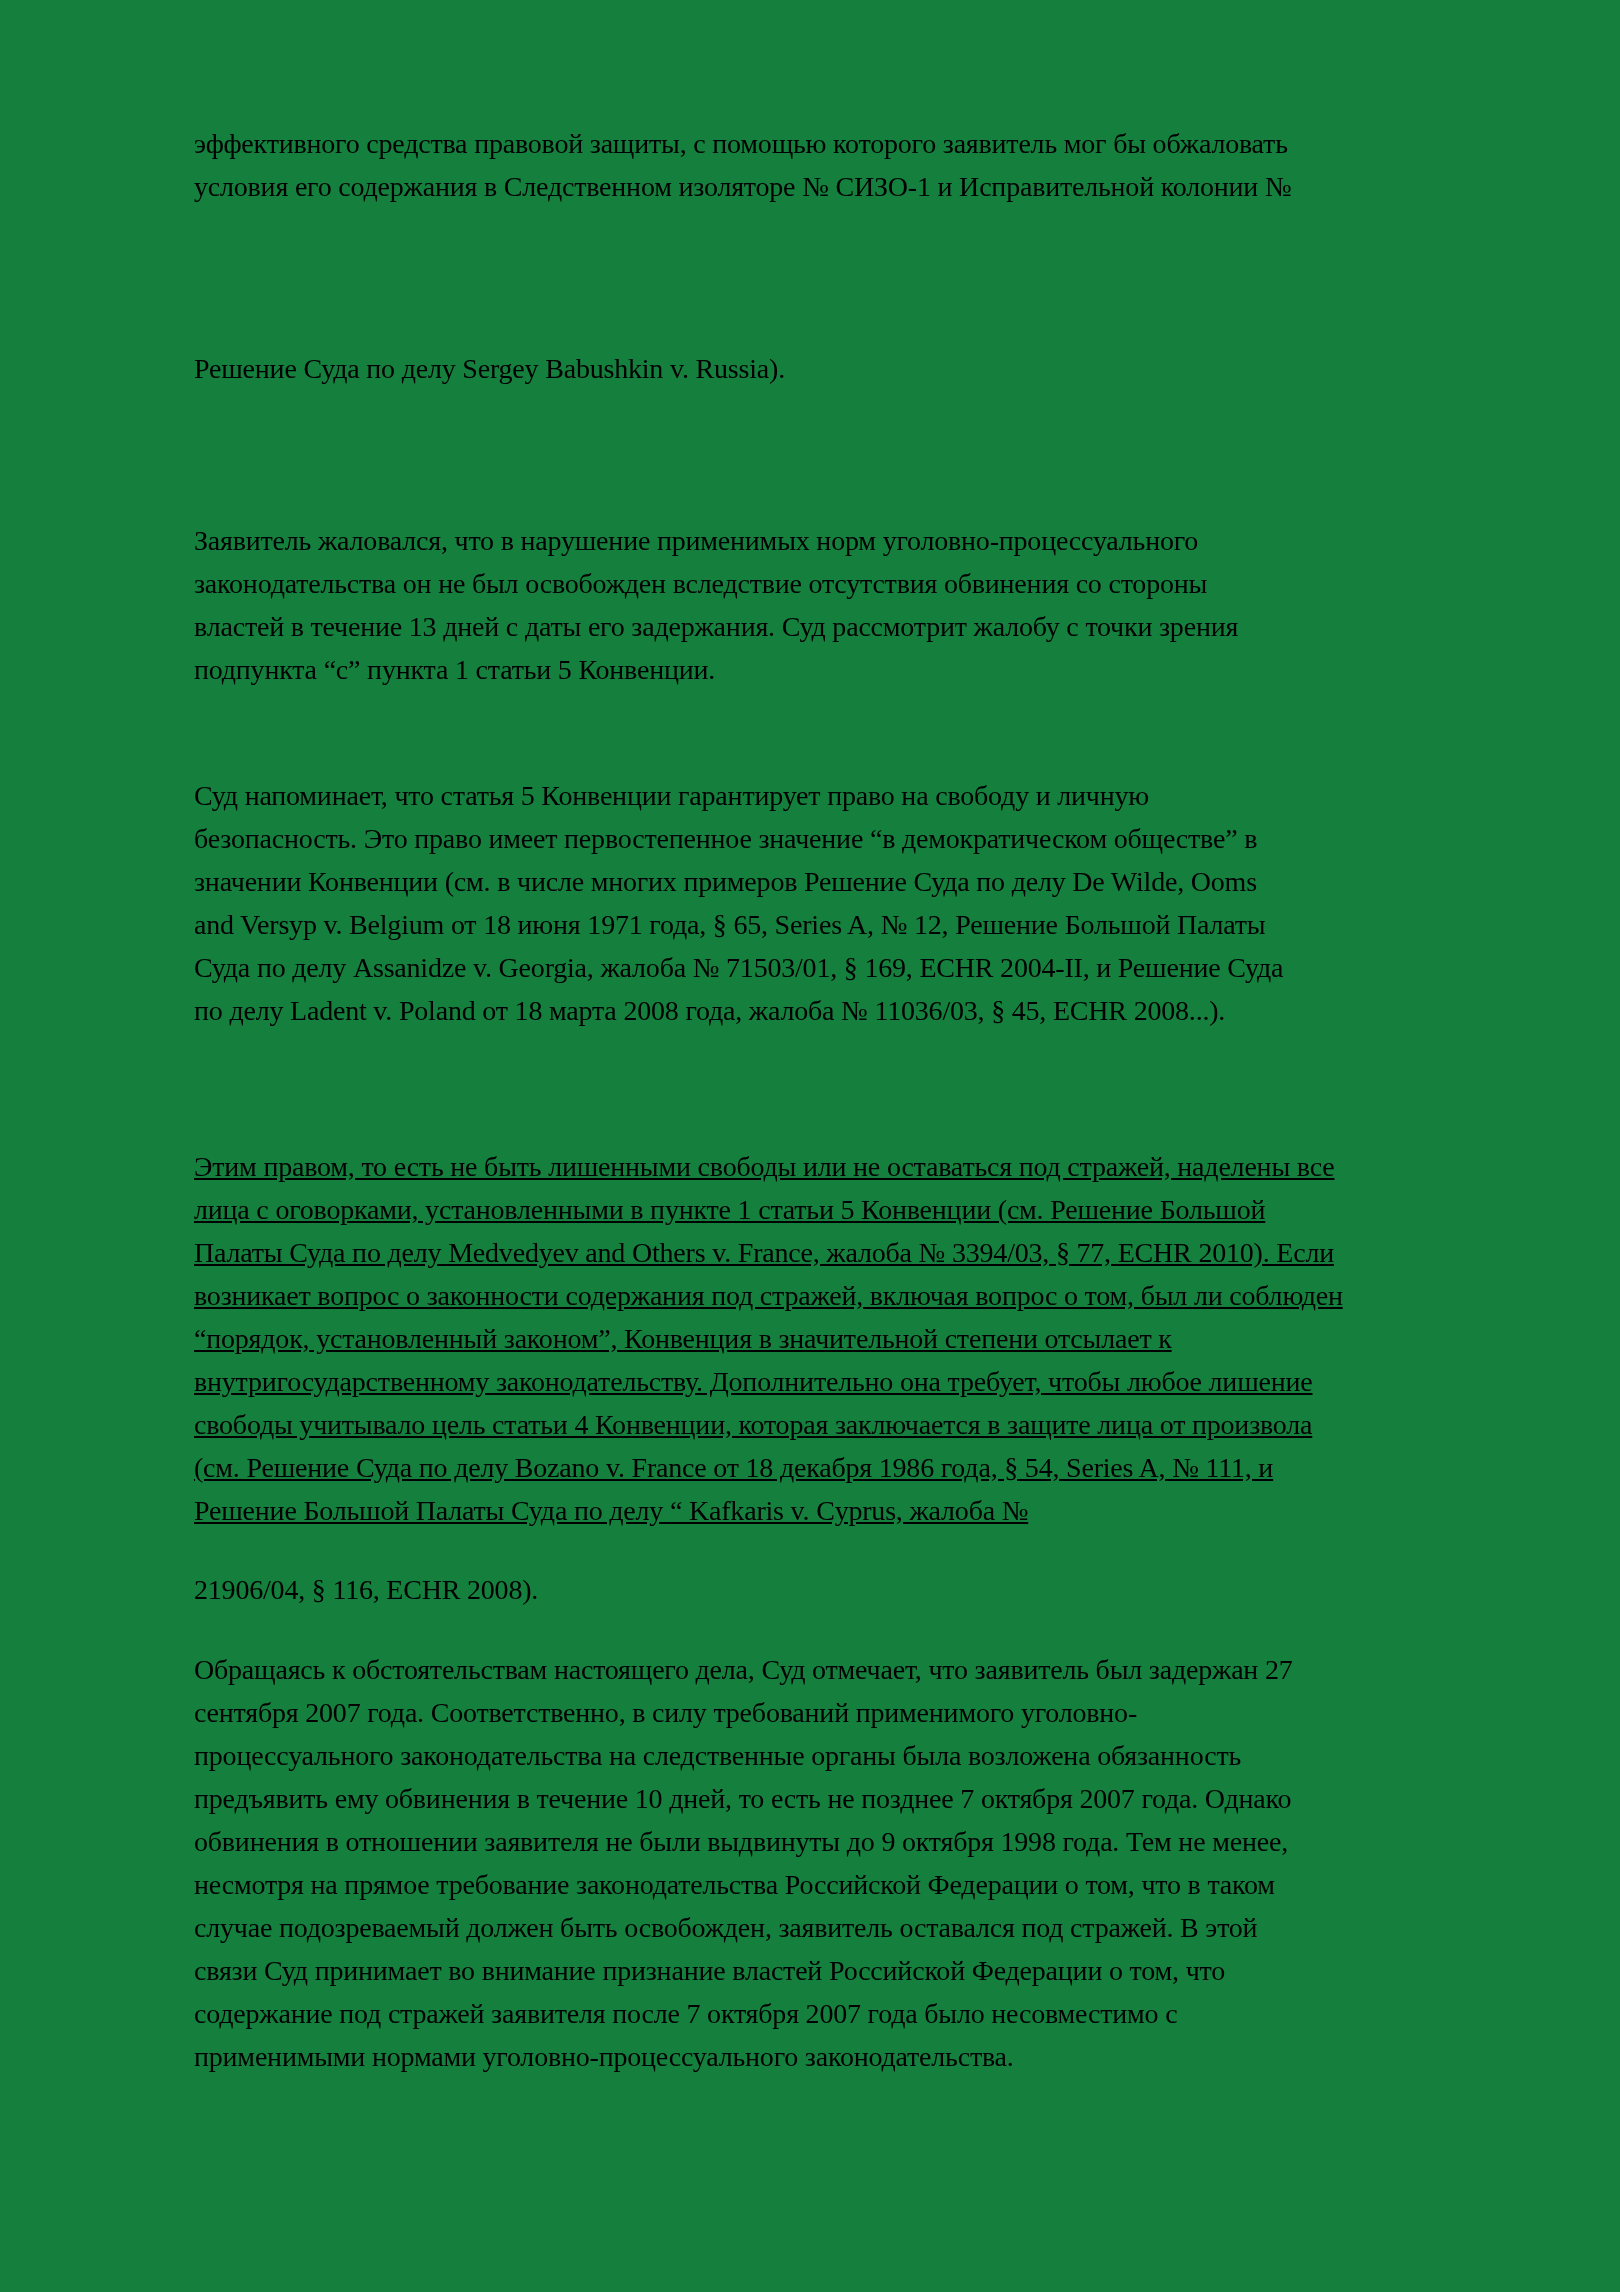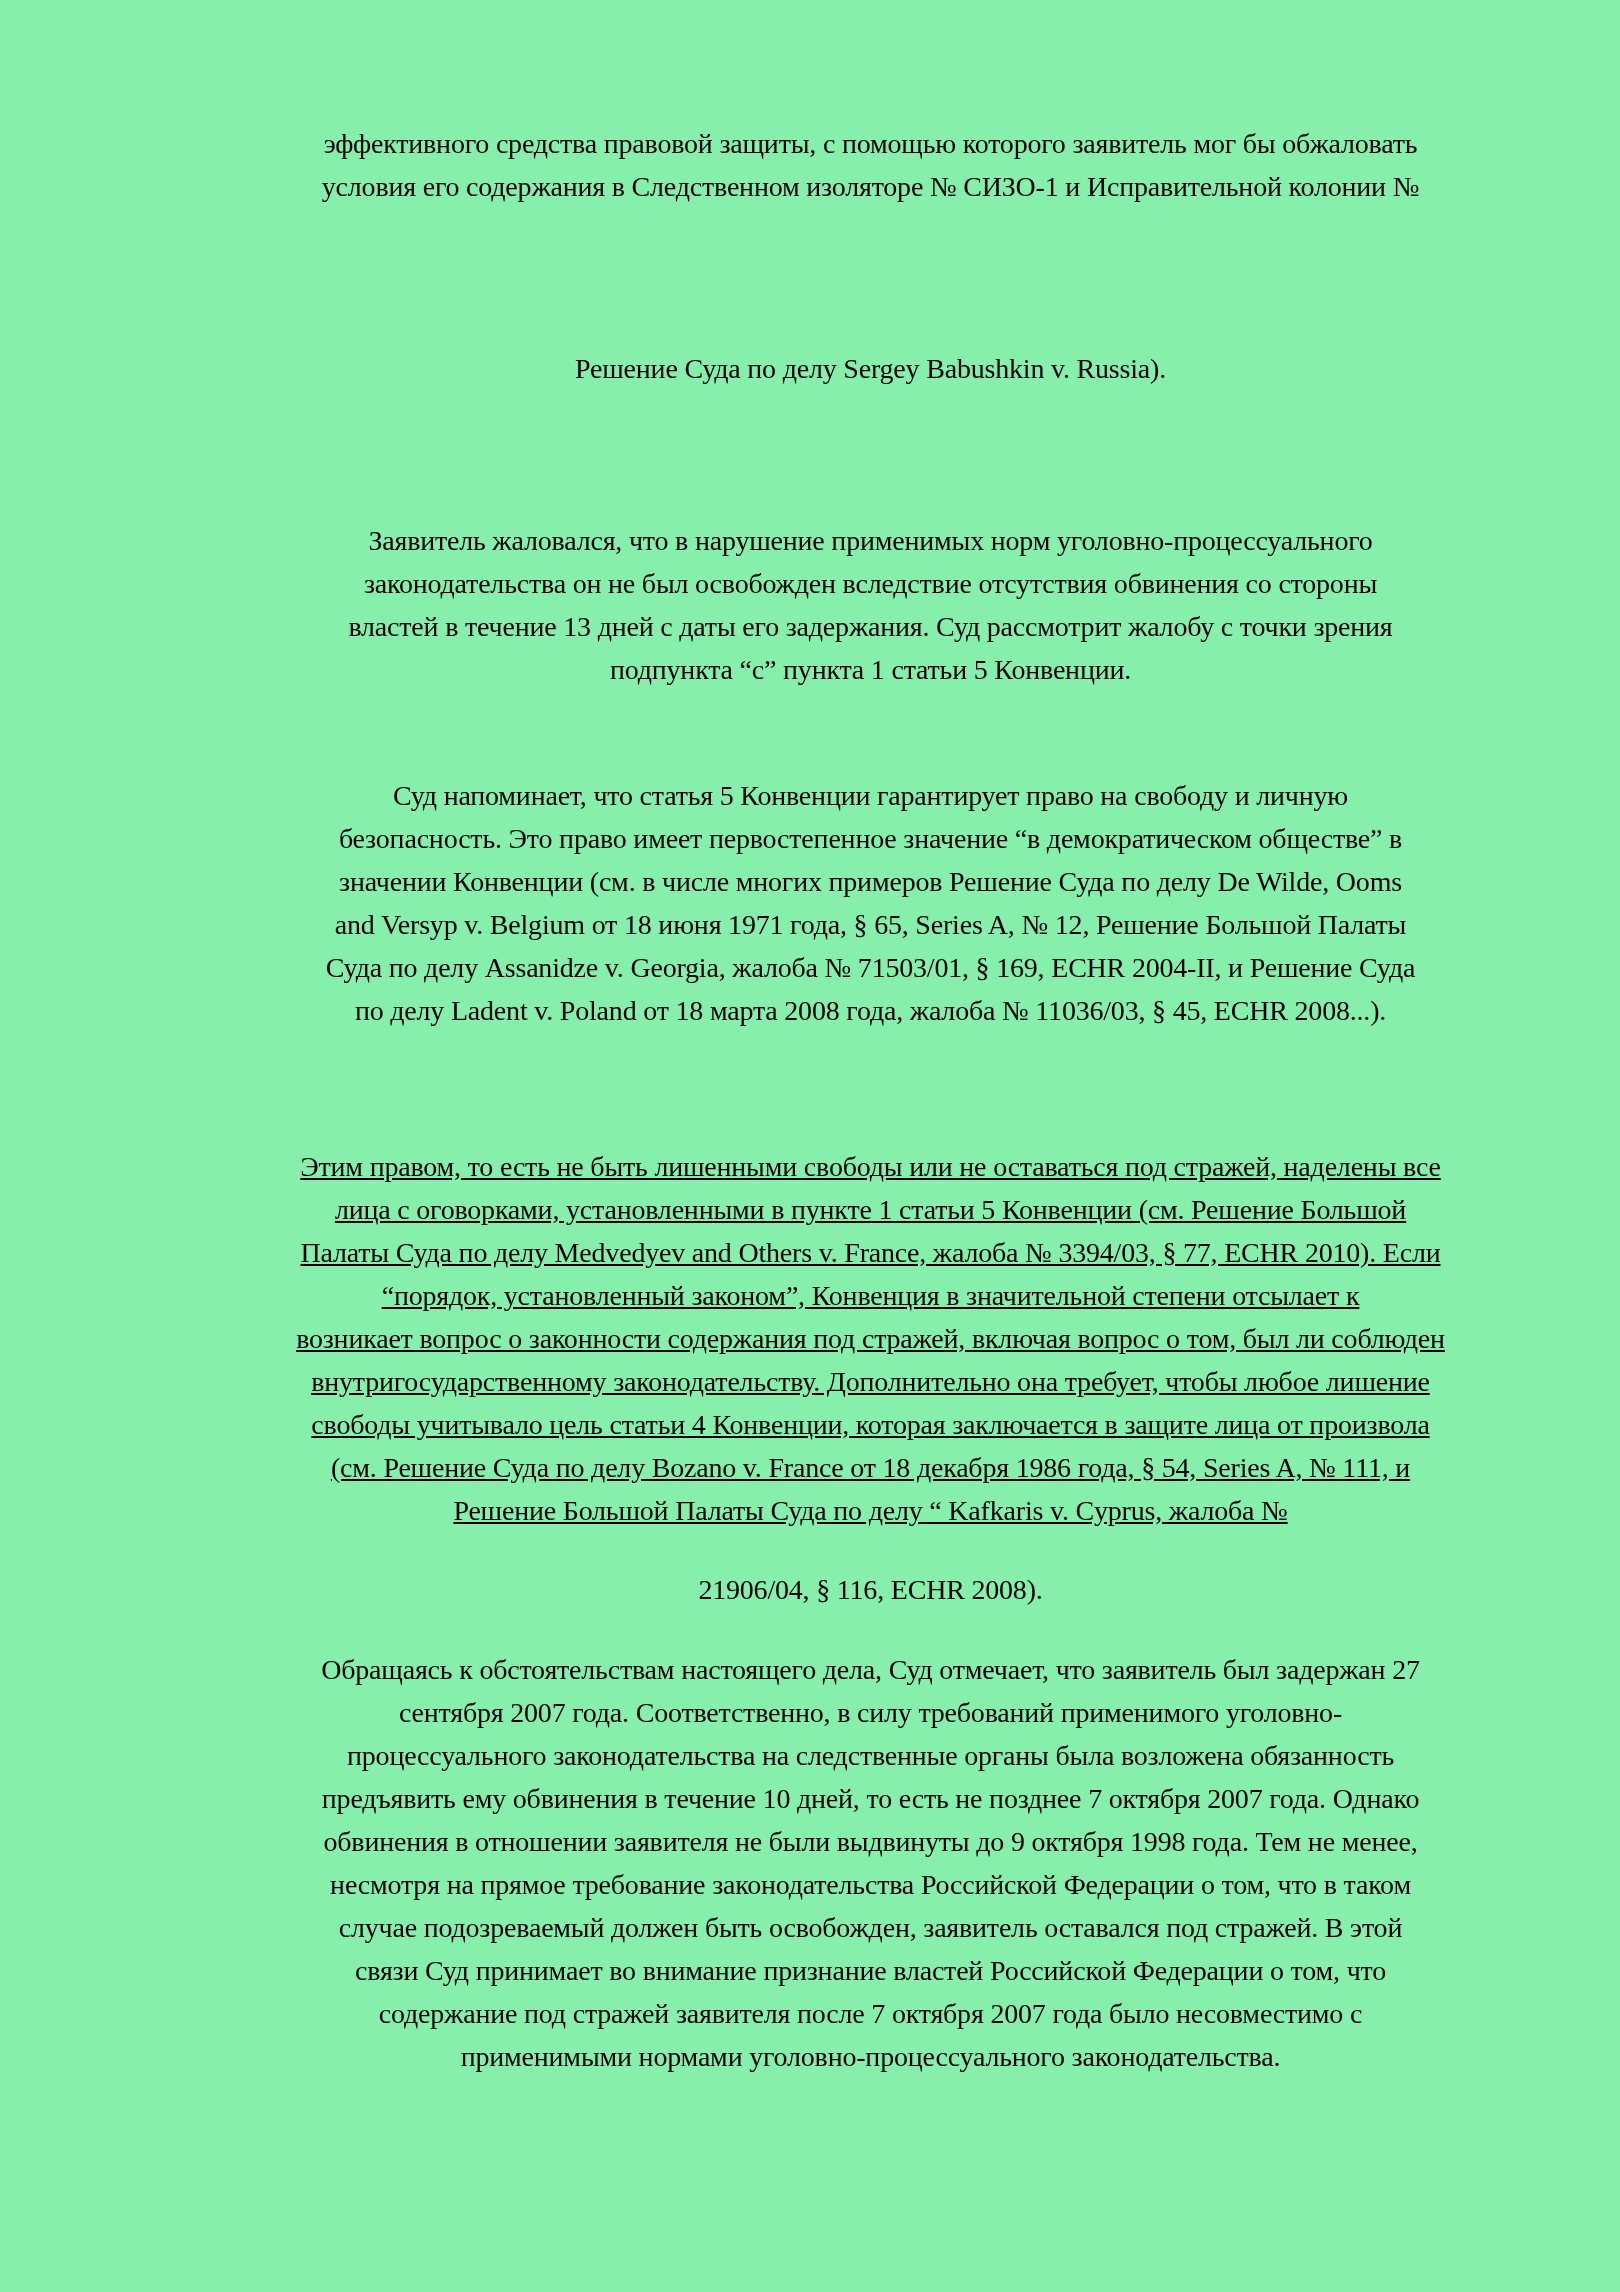--- a/index.html
+++ b/index.html
@@ -14,22 +14,21 @@
       overflow: hidden;
       font-family: "Liberation Serif", "DejaVu Serif", serif;
       color: #000000;
     }
     .page {
       position: absolute;
       left: 0;
       top: 0;
       width: 1620px;
       height: 2293px;
-      background: #86efac;
-      text-align: center;
+      background: #15803d;
     }
     .para {
       position: absolute;
       left: 194px;
       width: 1353px;
       margin: 0;
     }
     .line {
       display: block;
       font-size: 28px;
@@ -72,22 +71,22 @@
     <span class="line">значении Конвенции (см. в числе многих примеров Решение Суда по делу De Wilde, Ooms</span>
     <span class="line">and Versyp v. Belgium от 18 июня 1971 года, § 65, Series A, № 12, Решение Большой Палаты</span>
     <span class="line">Суда по делу Assanidze v. Georgia, жалоба № 71503/01, § 169, ECHR 2004-II, и Решение Суда</span>
     <span class="line">по делу Ladent v. Poland от 18 марта 2008 года, жалоба № 11036/03, § 45, ECHR 2008...).</span>
   </p>
 
   <p class="para" id="p5">
     <span class="line">Этим правом, то есть не быть лишенными свободы или не оставаться под стражей, наделены все</span>
     <span class="line">лица с оговорками, установленными в пункте 1 статьи 5 Конвенции (см. Решение Большой</span>
     <span class="line">Палаты Суда по делу Medvedyev and Others v. France, жалоба № 3394/03, § 77, ECHR 2010). Если</span>
+    <span class="line">возникает вопрос о законности содержания под стражей, включая вопрос о том, был ли соблюден</span>
     <span class="line">“порядок, установленный законом”, Конвенция в значительной степени отсылает к</span>
-    <span class="line">возникает вопрос о законности содержания под стражей, включая вопрос о том, был ли соблюден</span>
     <span class="line">внутригосударственному законодательству. Дополнительно она требует, чтобы любое лишение</span>
     <span class="line">свободы учитывало цель статьи 4 Конвенции, которая заключается в защите лица от произвола</span>
     <span class="line">(см. Решение Суда по делу Bozano v. France от 18 декабря 1986 года, § 54, Series A, № 111, и</span>
     <span class="line">Решение Большой Палаты Суда по делу “ Kafkaris v. Cyprus, жалоба №</span>
   </p>
 
   <p class="para" id="p6">
     <span class="line">21906/04, § 116, ECHR 2008).</span>
   </p>
 

